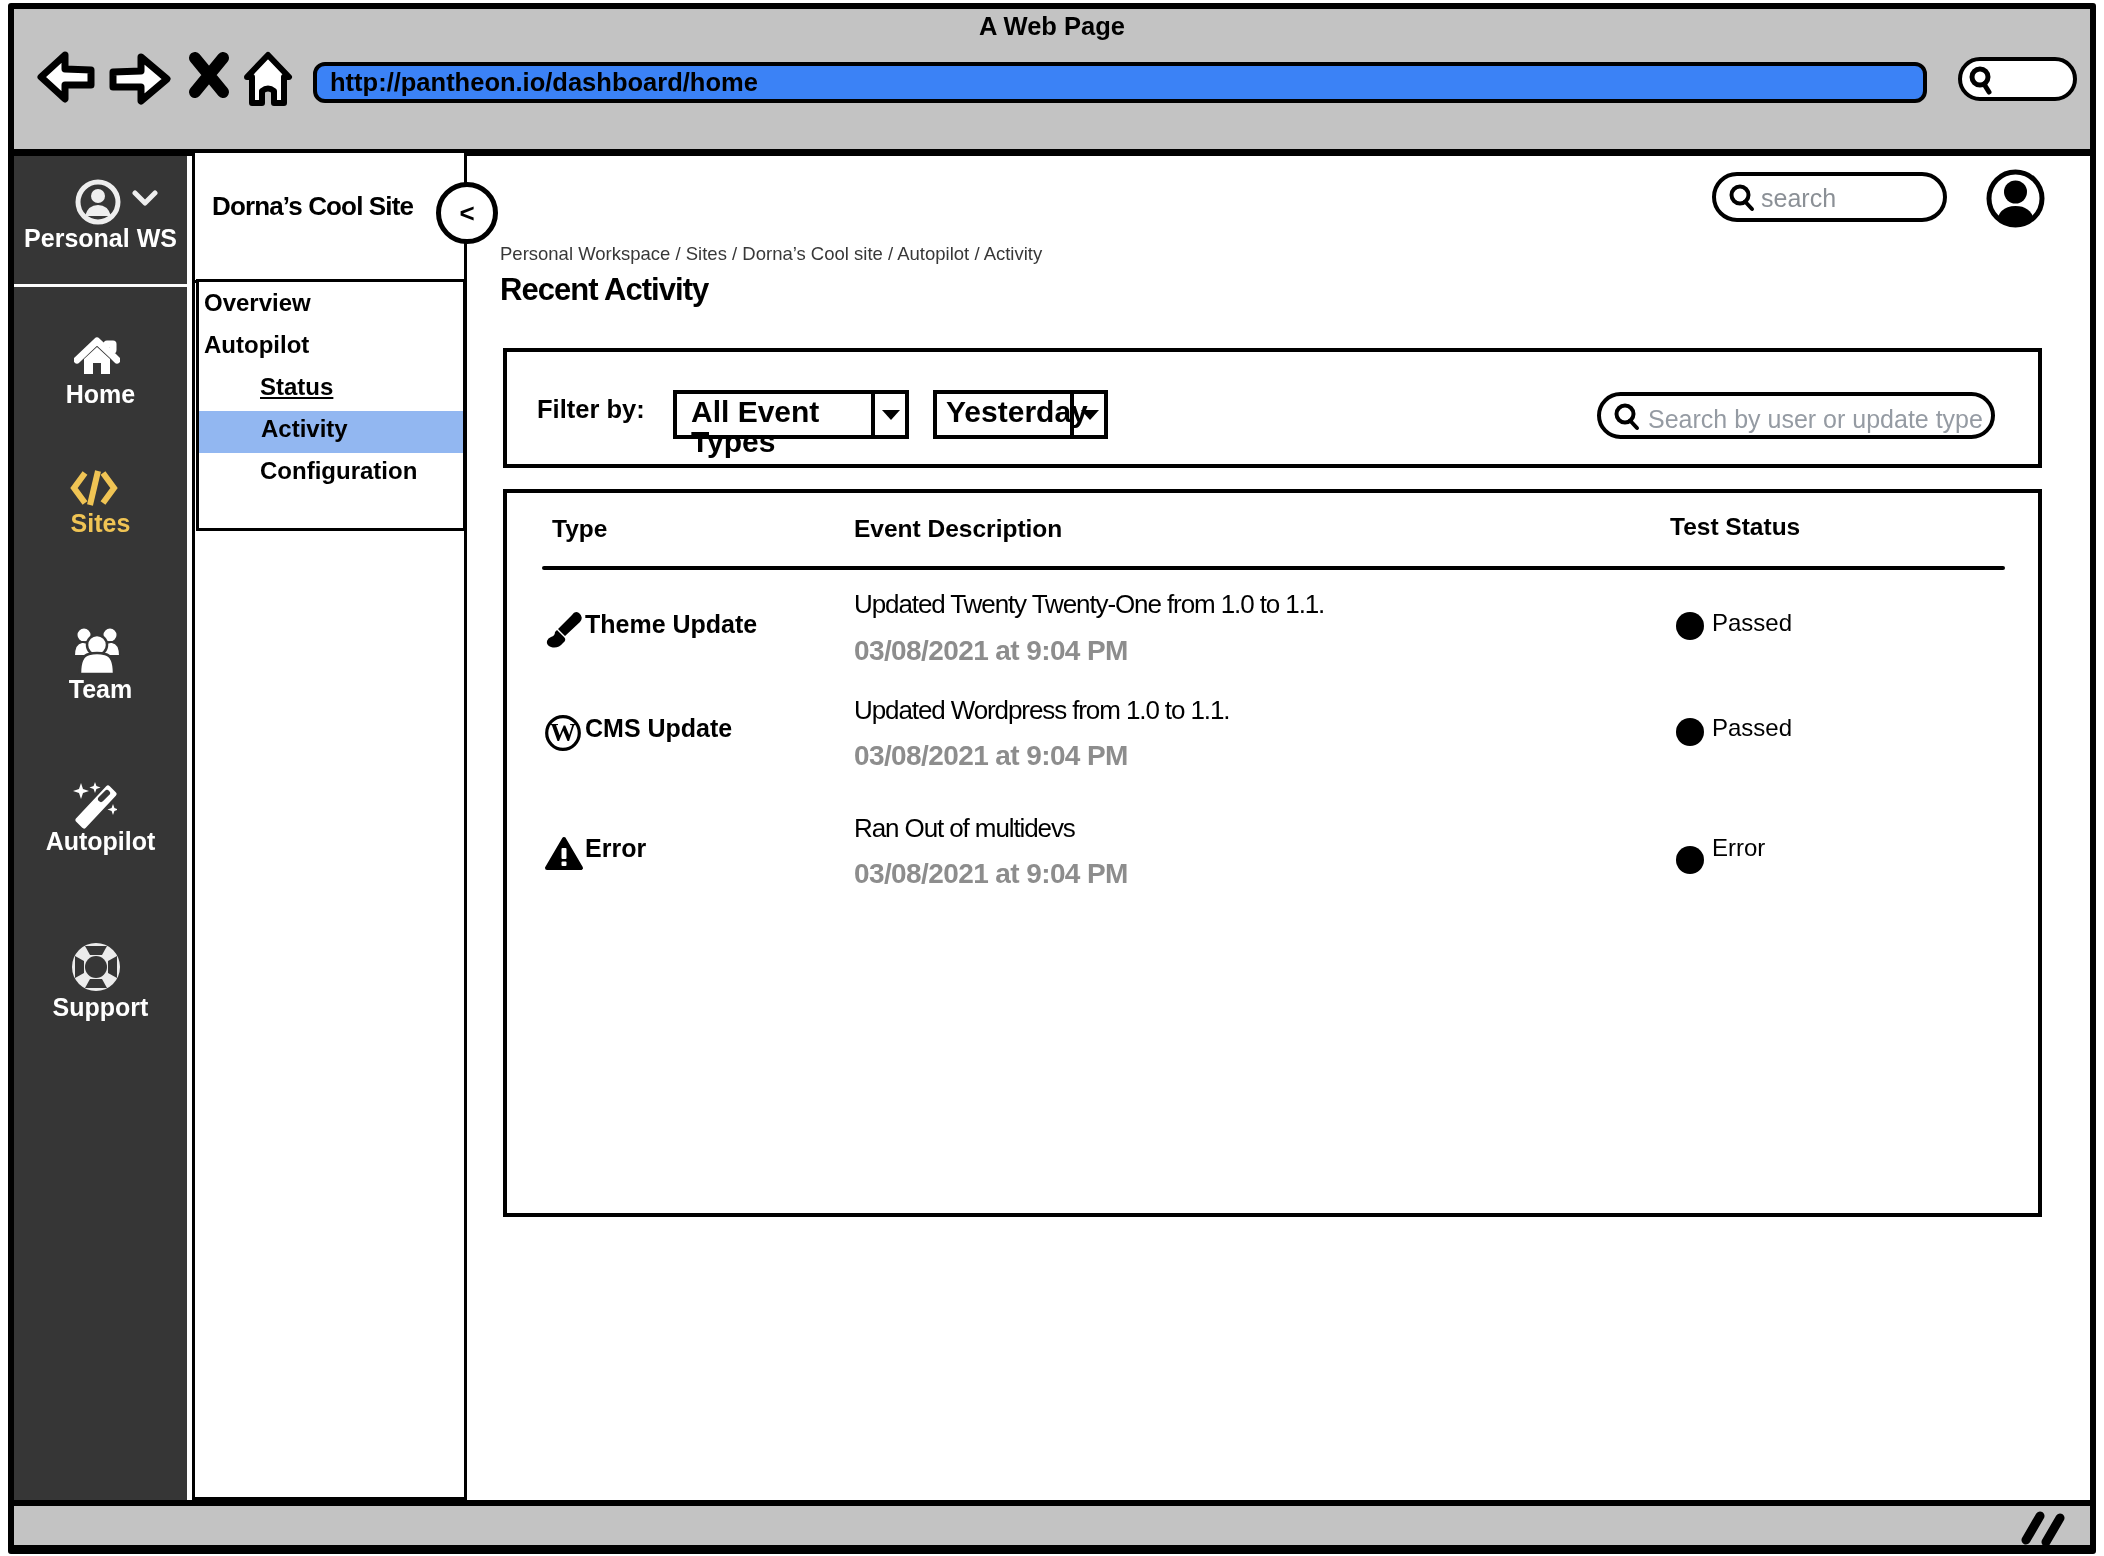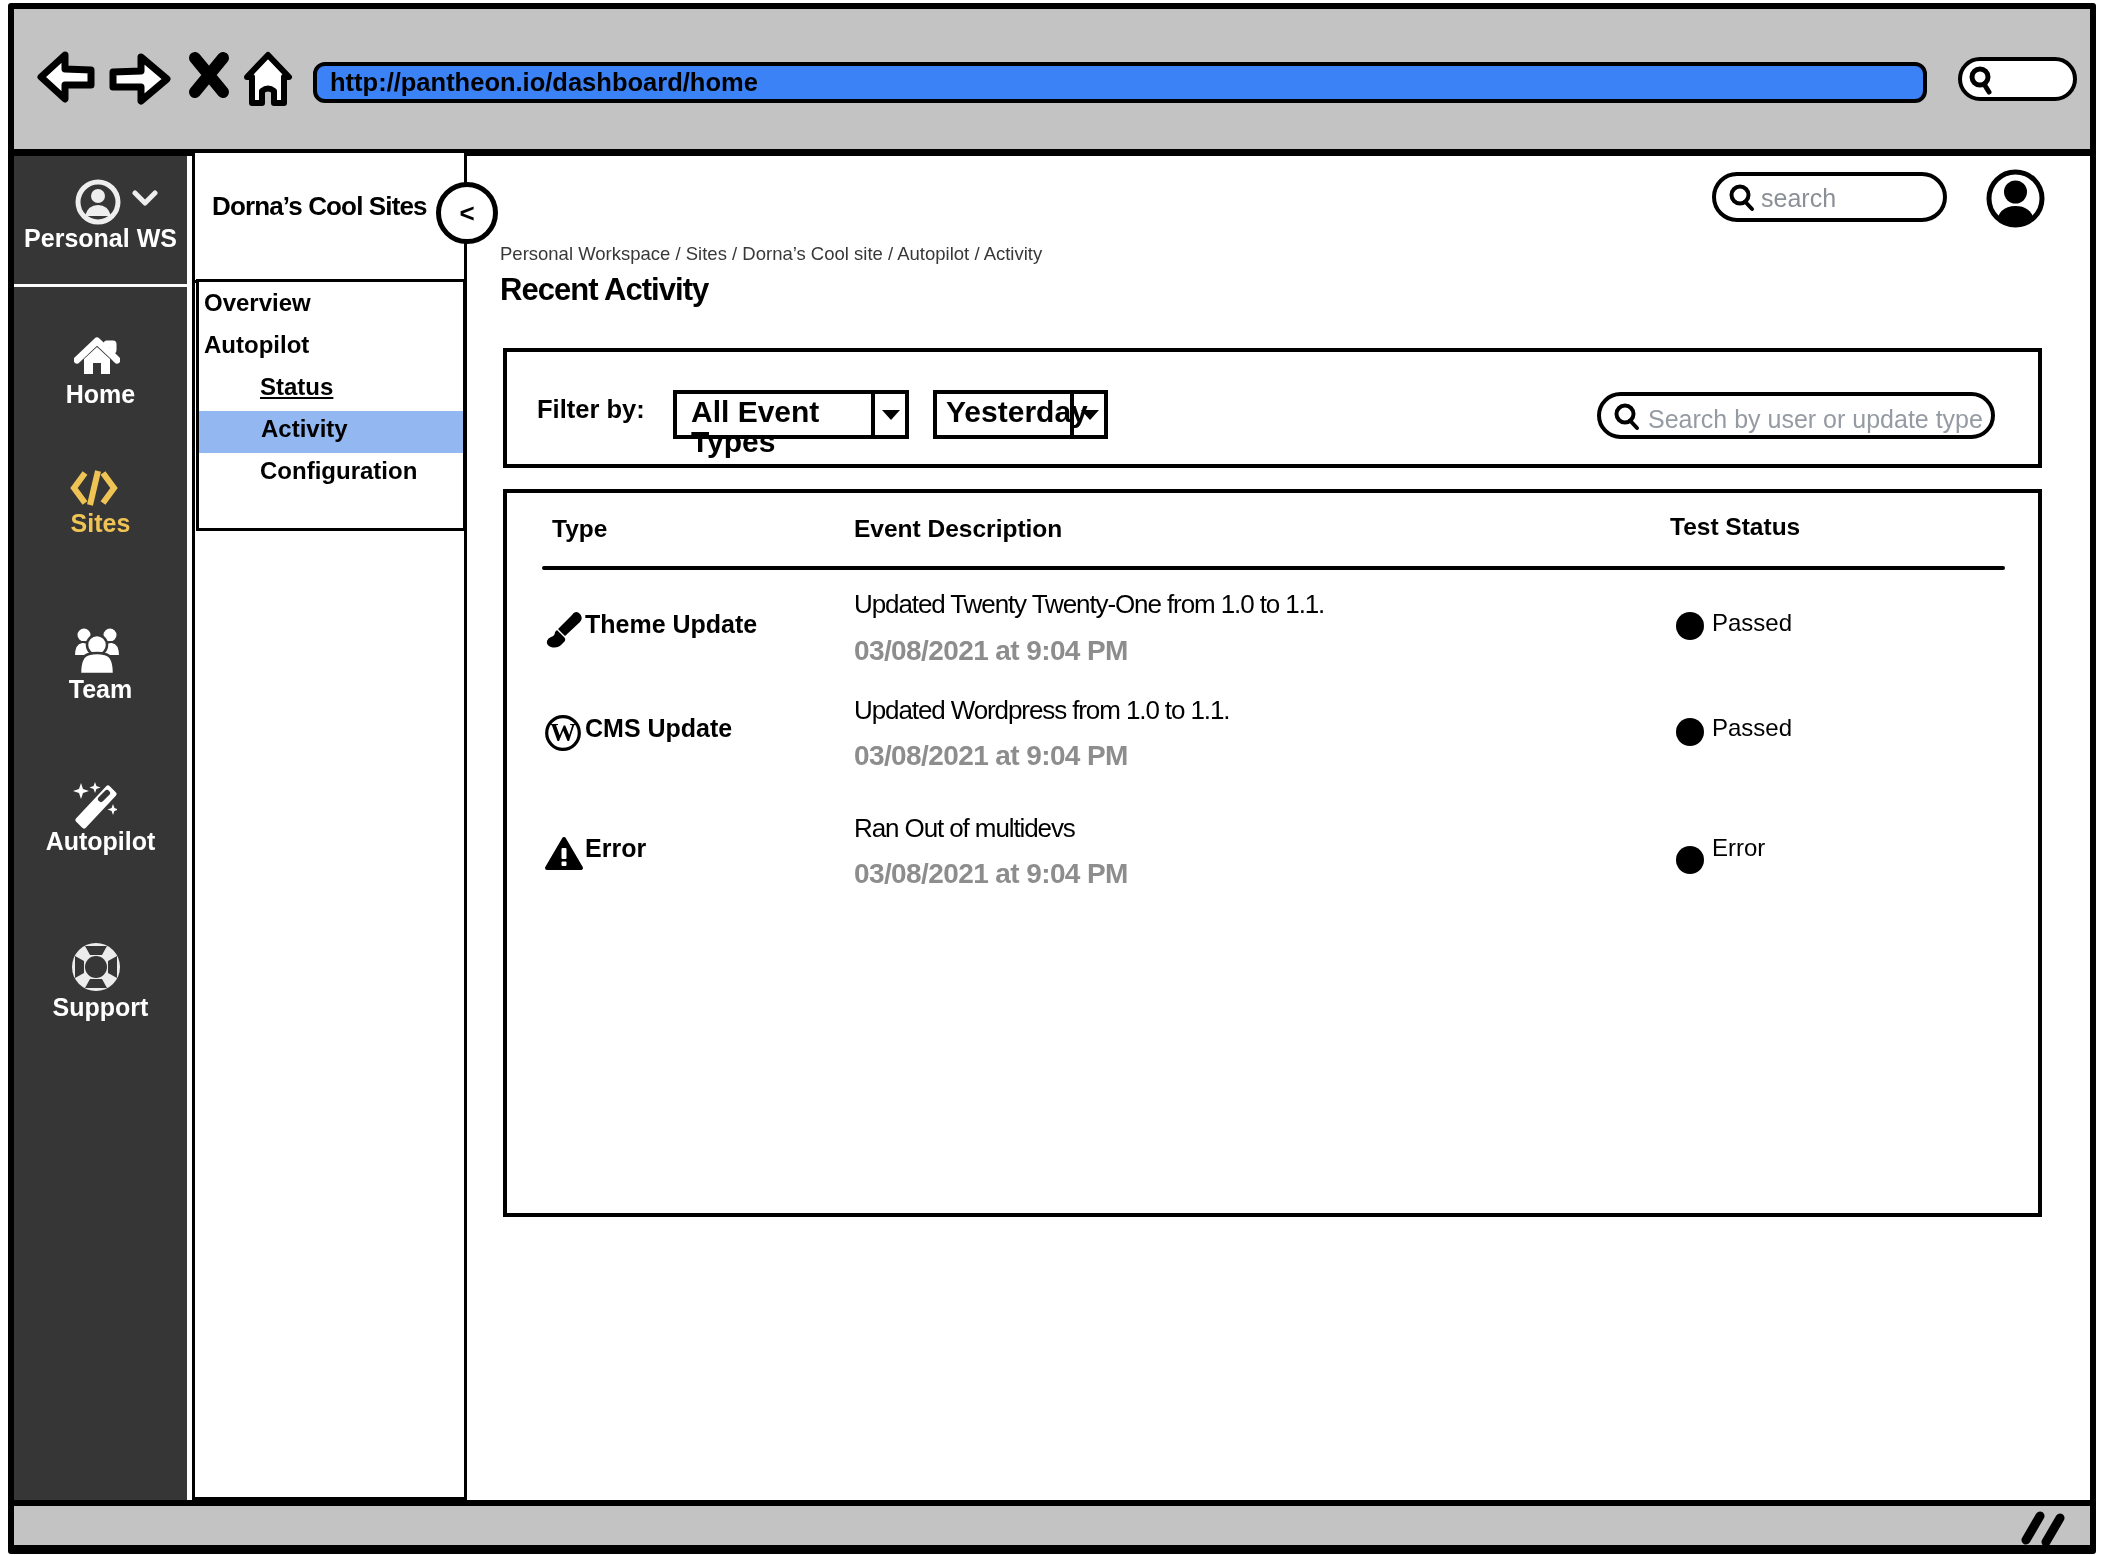--- a/index.html
+++ b/index.html
@@ -40,20 +40,21 @@
 .desc{font-size:26px;font-weight:400;color:#000;letter-spacing:-1.1px;}
 .date{font-size:28px;font-weight:700;color:#8d8d8d;letter-spacing:-0.6px;}
 .rowlabel{font-size:25px;font-weight:700;}
 .dot{width:28px;height:28px;border-radius:50%;background:#000;}
 .stext{font-size:24px;font-weight:400;}
 #bottombar{left:8px;top:1500px;width:2088px;height:51px;background:#c3c3c3;border:6px solid #000;box-sizing:border-box;z-index:11;}
 </style>
 </head>
 <body>
 <div class="abs" id="titlebar">
+  <div class="abs" id="titletext">A Web Page</div>
   <svg class="abs" style="left:22px;top:37px" width="60" height="62" viewBox="0 0 60 62">
     <path d="M55,24 L29,23 L29,9 L5,31 L29,53 L29,39 L55,39 Z" fill="#fff" stroke="#000" stroke-width="7" stroke-linejoin="round"></path>
   </svg>
   <svg class="abs" style="left:91px;top:39px" width="68" height="62" viewBox="0 0 68 62">
     <path d="M8,24 L36,23 L36,9 L62,31 L36,53 L36,39 L8,39 Z" fill="#fff" stroke="#000" stroke-width="7" stroke-linejoin="round"></path>
   </svg>
   <svg class="abs" style="left:174px;top:43px" width="42" height="46" viewBox="0 0 42 46">
     <path d="M7,6 L35,40 M35,6 L7,40" stroke="#000" stroke-width="12" stroke-linecap="round" fill="none"></path>
   </svg>
   <svg class="abs" style="left:228px;top:39px" width="52" height="62" viewBox="0 0 52 62">
@@ -120,21 +121,21 @@
       <path d="M14,47 L36,47 L31,38 L19,38 Z" transform="translate(0,-1)"></path>
       <path d="M3,14 L3,36 L12,31 L12,19 Z" transform="translate(1,0)"></path>
       <path d="M47,14 L47,36 L38,31 L38,19 Z" transform="translate(-1,0)"></path>
     </g>
   </svg>
   <div class="abs sbtext" style="top:837px">Support</div>
 </div>
 
 <div class="abs" id="panel"></div>
 <div class="abs" id="panelhead"></div>
-<div class="abs" id="sitename">Dorna’s Cool Sites</div>
+<div class="abs" id="sitename">Dorna’s Cool Site</div>
 <div class="abs" id="collbtn">&lt;</div>
 <div class="abs" id="menubox">
   <div class="abs mitem" style="top:0px;padding-left:5px;">Overview</div>
   <div class="abs mitem" style="top:42px;padding-left:5px;">Autopilot</div>
   <div class="abs mitem" style="top:84px;padding-left:61px;text-decoration:underline;">Status</div>
   <div class="abs" id="mi-activity-bg"></div>
   <div class="abs mitem" style="top:126px;padding-left:62px;">Activity</div>
   <div class="abs mitem" style="top:168px;padding-left:61px;">Configuration</div>
 </div>
 

